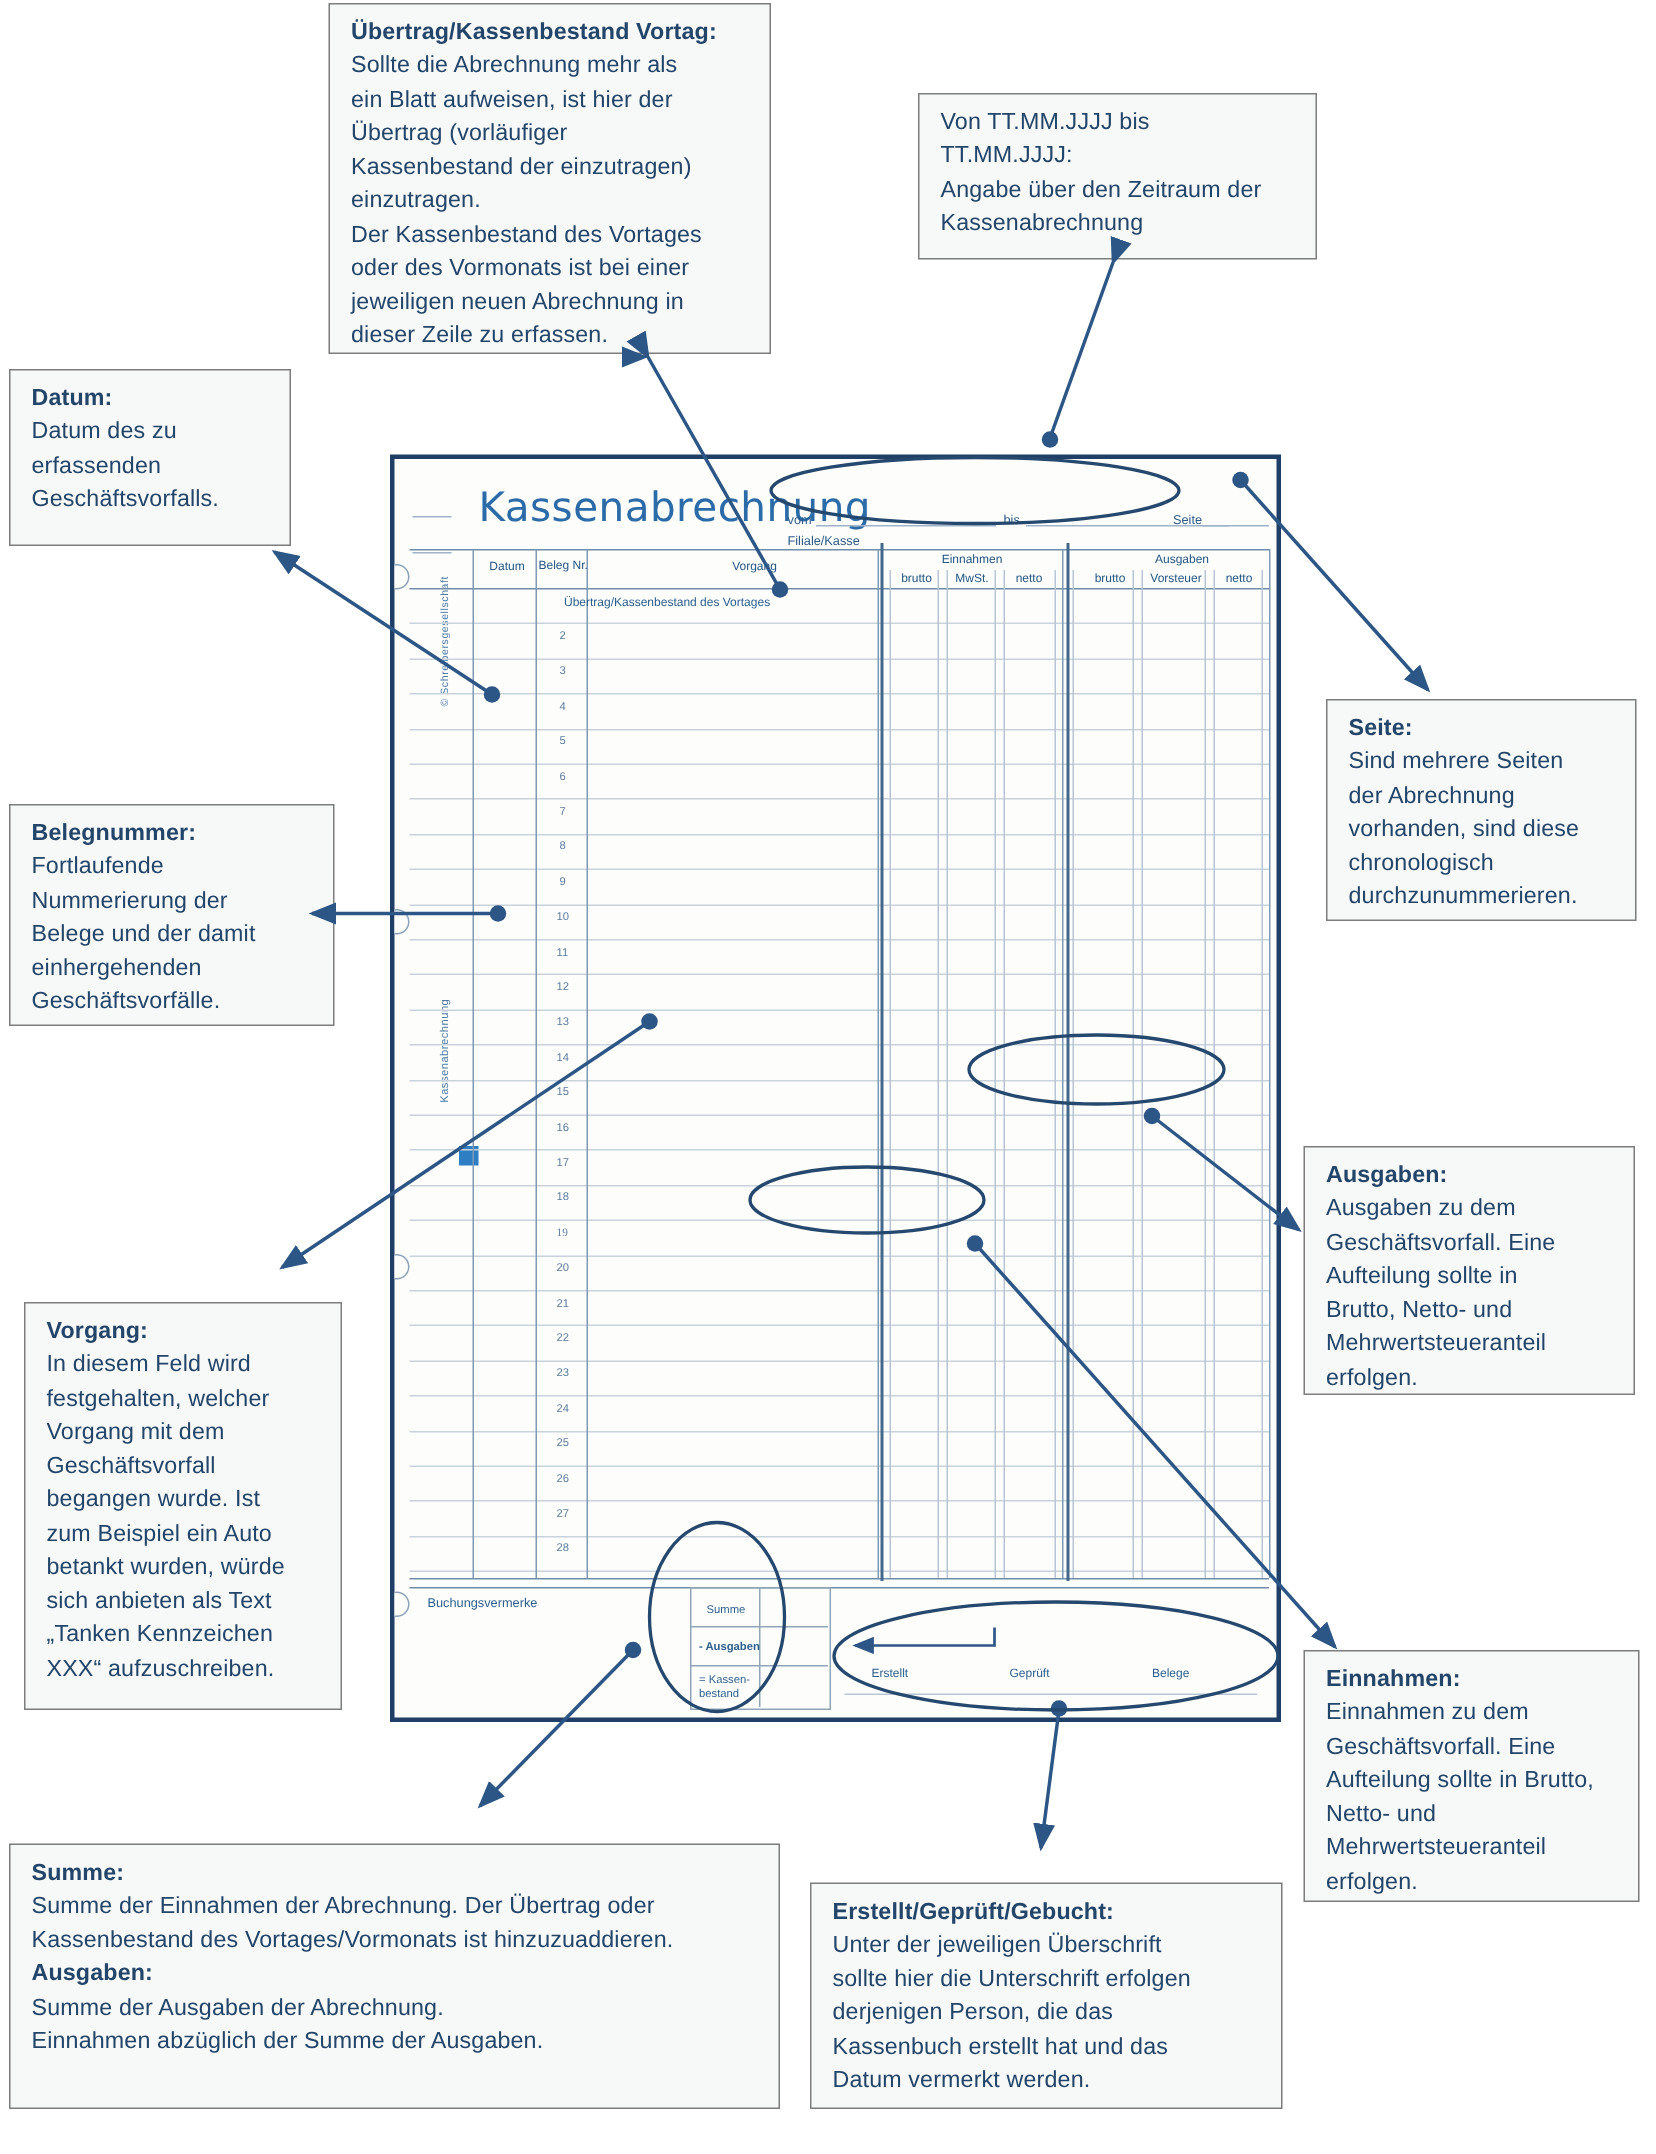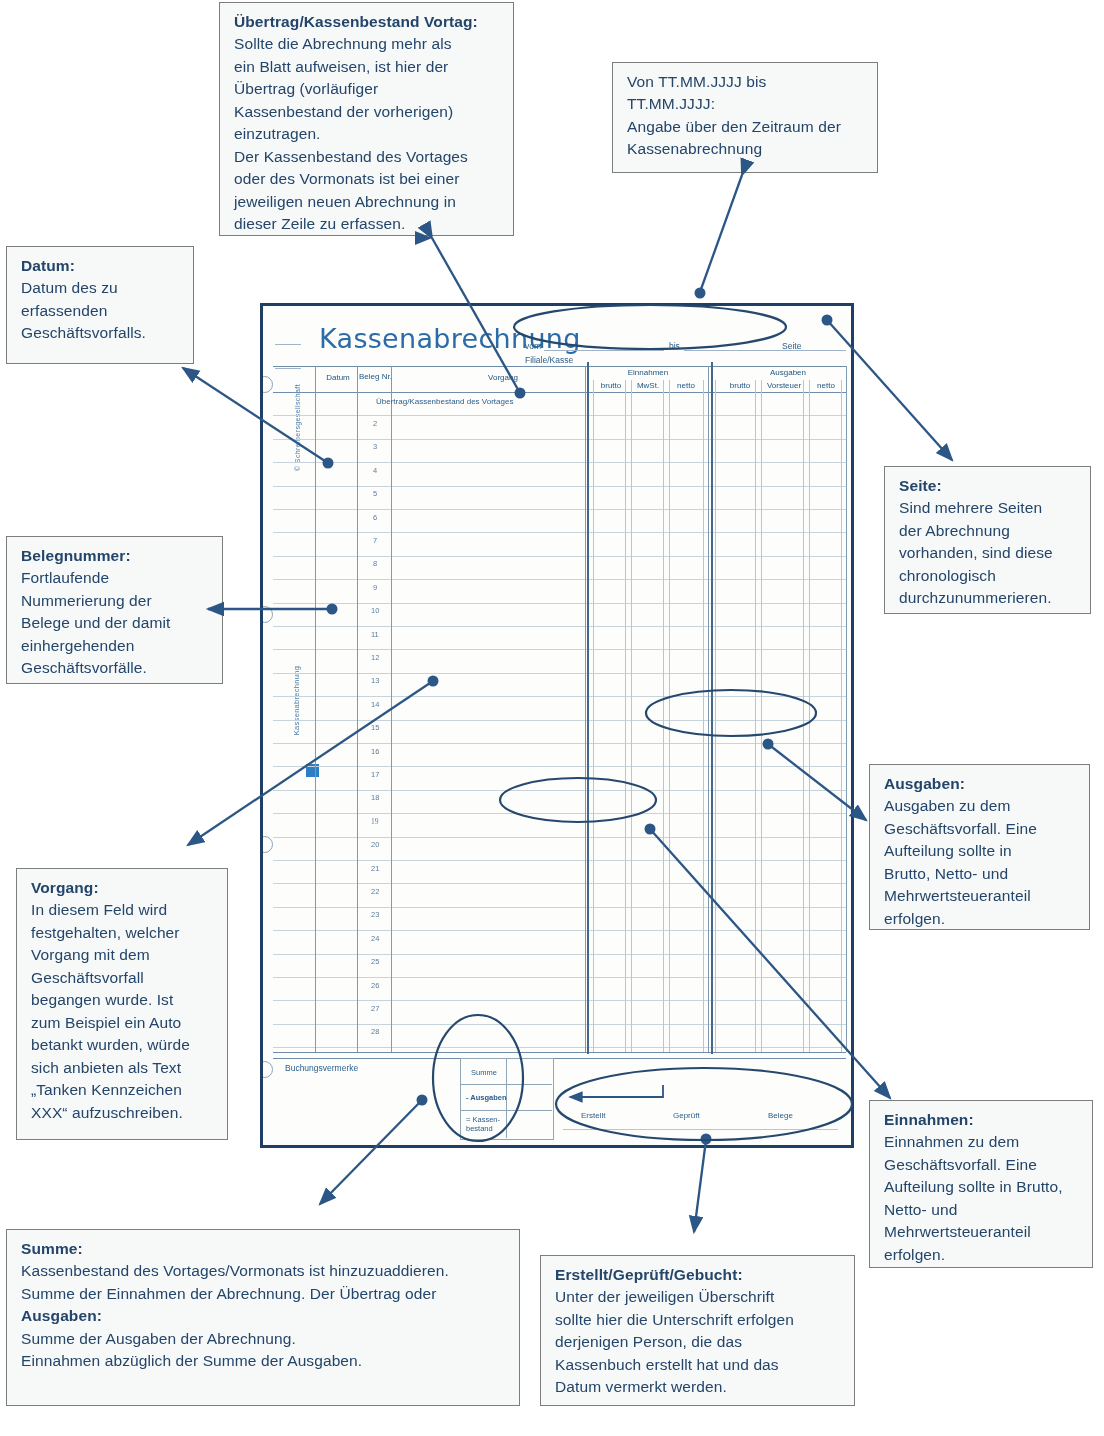--- a/index.html
+++ b/index.html
@@ -79,21 +79,21 @@
 </head>
 <body>
 
 <div id="stage">
 
   <div class="callout" style="left:219px;top:2px;width:295px;height:234px;">
     <span class="hd">Übertrag/Kassenbestand Vortag:</span>
     <span class="ln">Sollte die Abrechnung mehr als</span>
     <span class="ln">ein Blatt aufweisen, ist hier der</span>
     <span class="ln">Übertrag (vorläufiger</span>
-    <span class="ln">Kassenbestand der vorherigen)</span>
+    <span class="ln">Kassenbestand der einzutragen)</span>
     <span class="ln">einzutragen.</span>
     <span class="ln">Der Kassenbestand des Vortages</span>
     <span class="ln">oder des Vormonats ist bei einer</span>
     <span class="ln">jeweiligen neuen Abrechnung in</span>
     <span class="ln">dieser Zeile zu erfassen.</span>
   </div>
 
   <div class="callout" style="left:612px;top:62px;width:266px;height:111px;">
     <span class="ln">Von TT.MM.JJJJ bis</span>
     <span class="ln">TT.MM.JJJJ:</span>
@@ -155,22 +155,22 @@
     <span class="ln">Einnahmen zu dem</span>
     <span class="ln">Geschäftsvorfall. Eine</span>
     <span class="ln">Aufteilung sollte in Brutto,</span>
     <span class="ln">Netto- und</span>
     <span class="ln">Mehrwertsteueranteil</span>
     <span class="ln">erfolgen.</span>
   </div>
 
   <div class="callout" style="left:6px;top:1229px;width:514px;height:177px;">
     <span class="hd">Summe:</span>
+    <span class="ln">Summe der Einnahmen der Abrechnung. Der Übertrag oder</span>
     <span class="ln">Kassenbestand des Vortages/Vormonats ist hinzuzuaddieren.</span>
-    <span class="ln">Summe der Einnahmen der Abrechnung. Der Übertrag oder</span>
     <span class="hd">Ausgaben:</span>
     <span class="ln">Summe der Ausgaben der Abrechnung.</span>
     <span class="ln">Einnahmen abzüglich der Summe der Ausgaben.</span>
   </div>
 
   <div class="callout" style="left:540px;top:1255px;width:315px;height:151px;">
     <span class="hd">Erstellt/Geprüft/Gebucht:</span>
     <span class="ln">Unter der jeweiligen Überschrift</span>
     <span class="ln">sollte hier die Unterschrift erfolgen</span>
     <span class="ln">derjenigen Person, die das</span>

